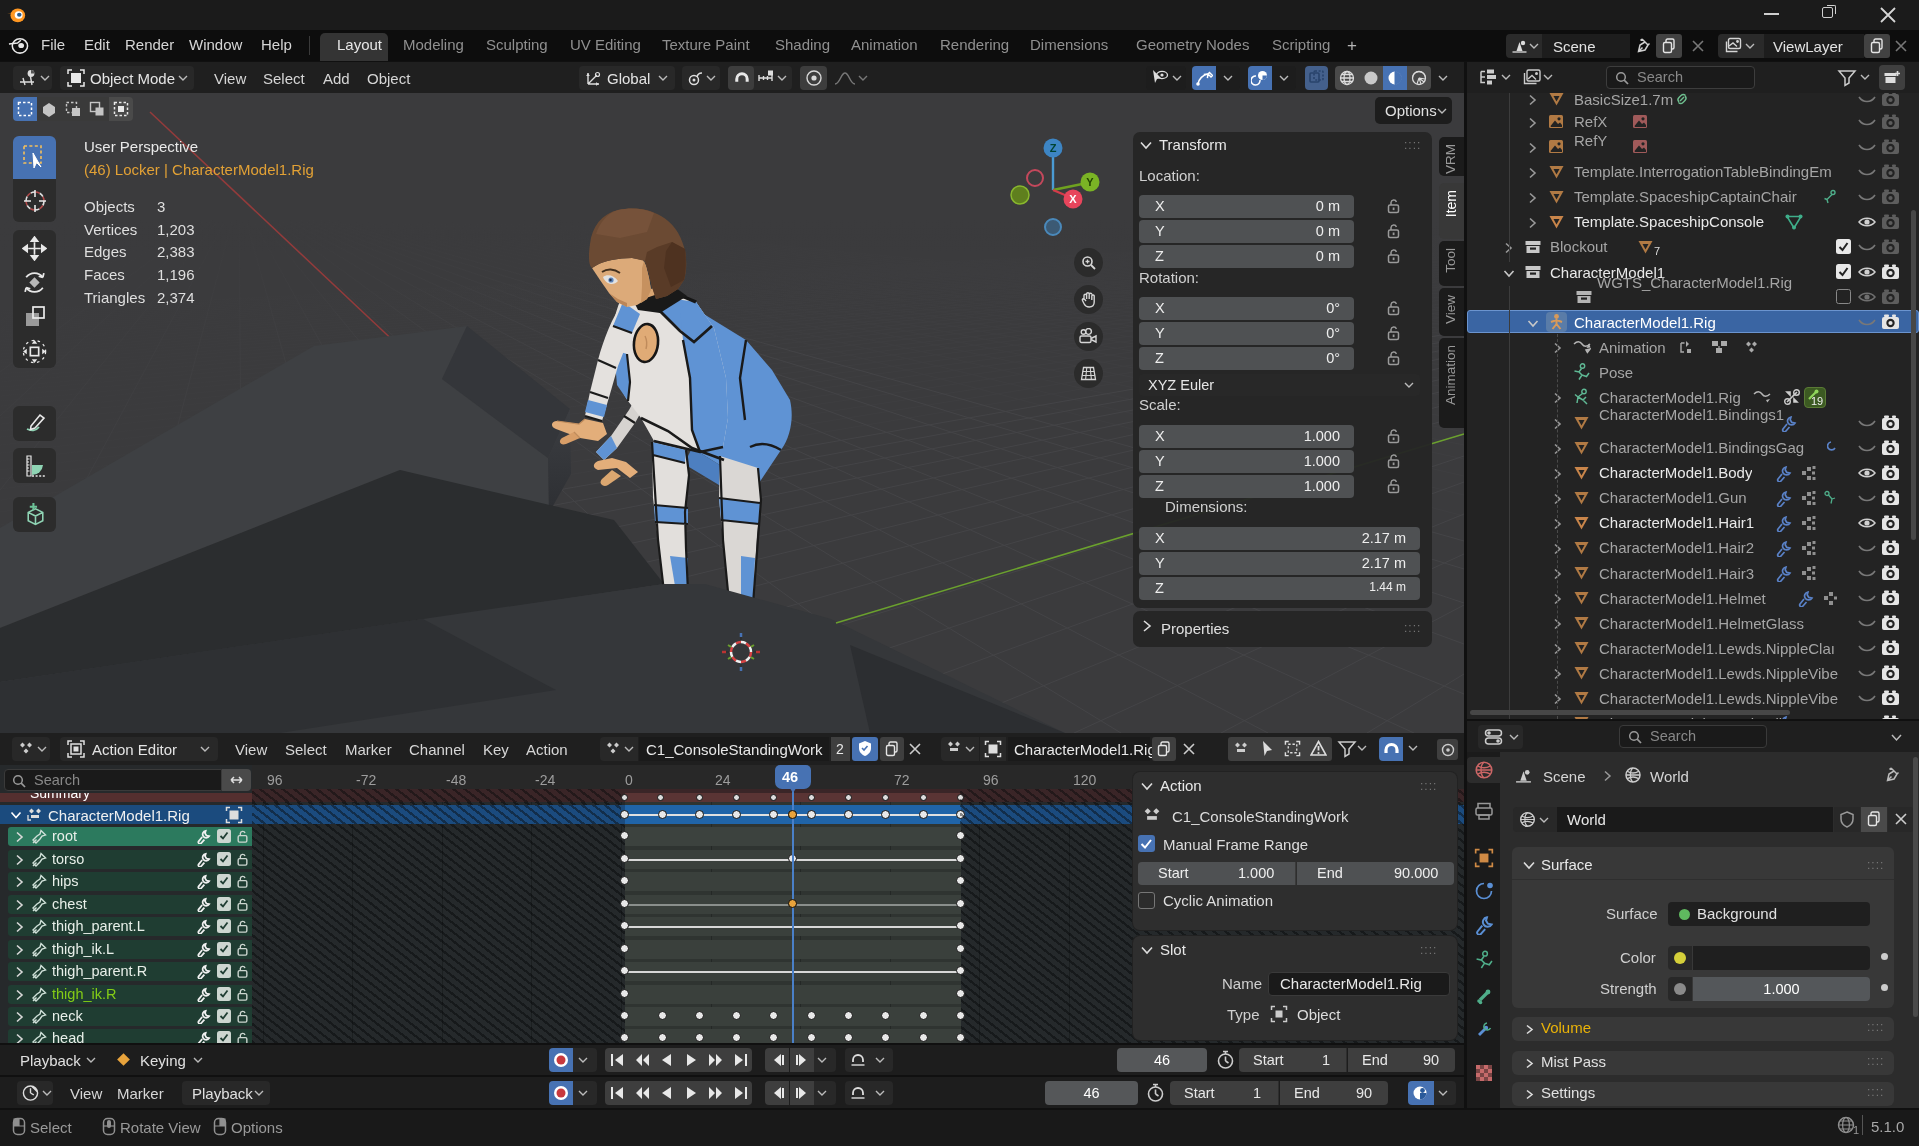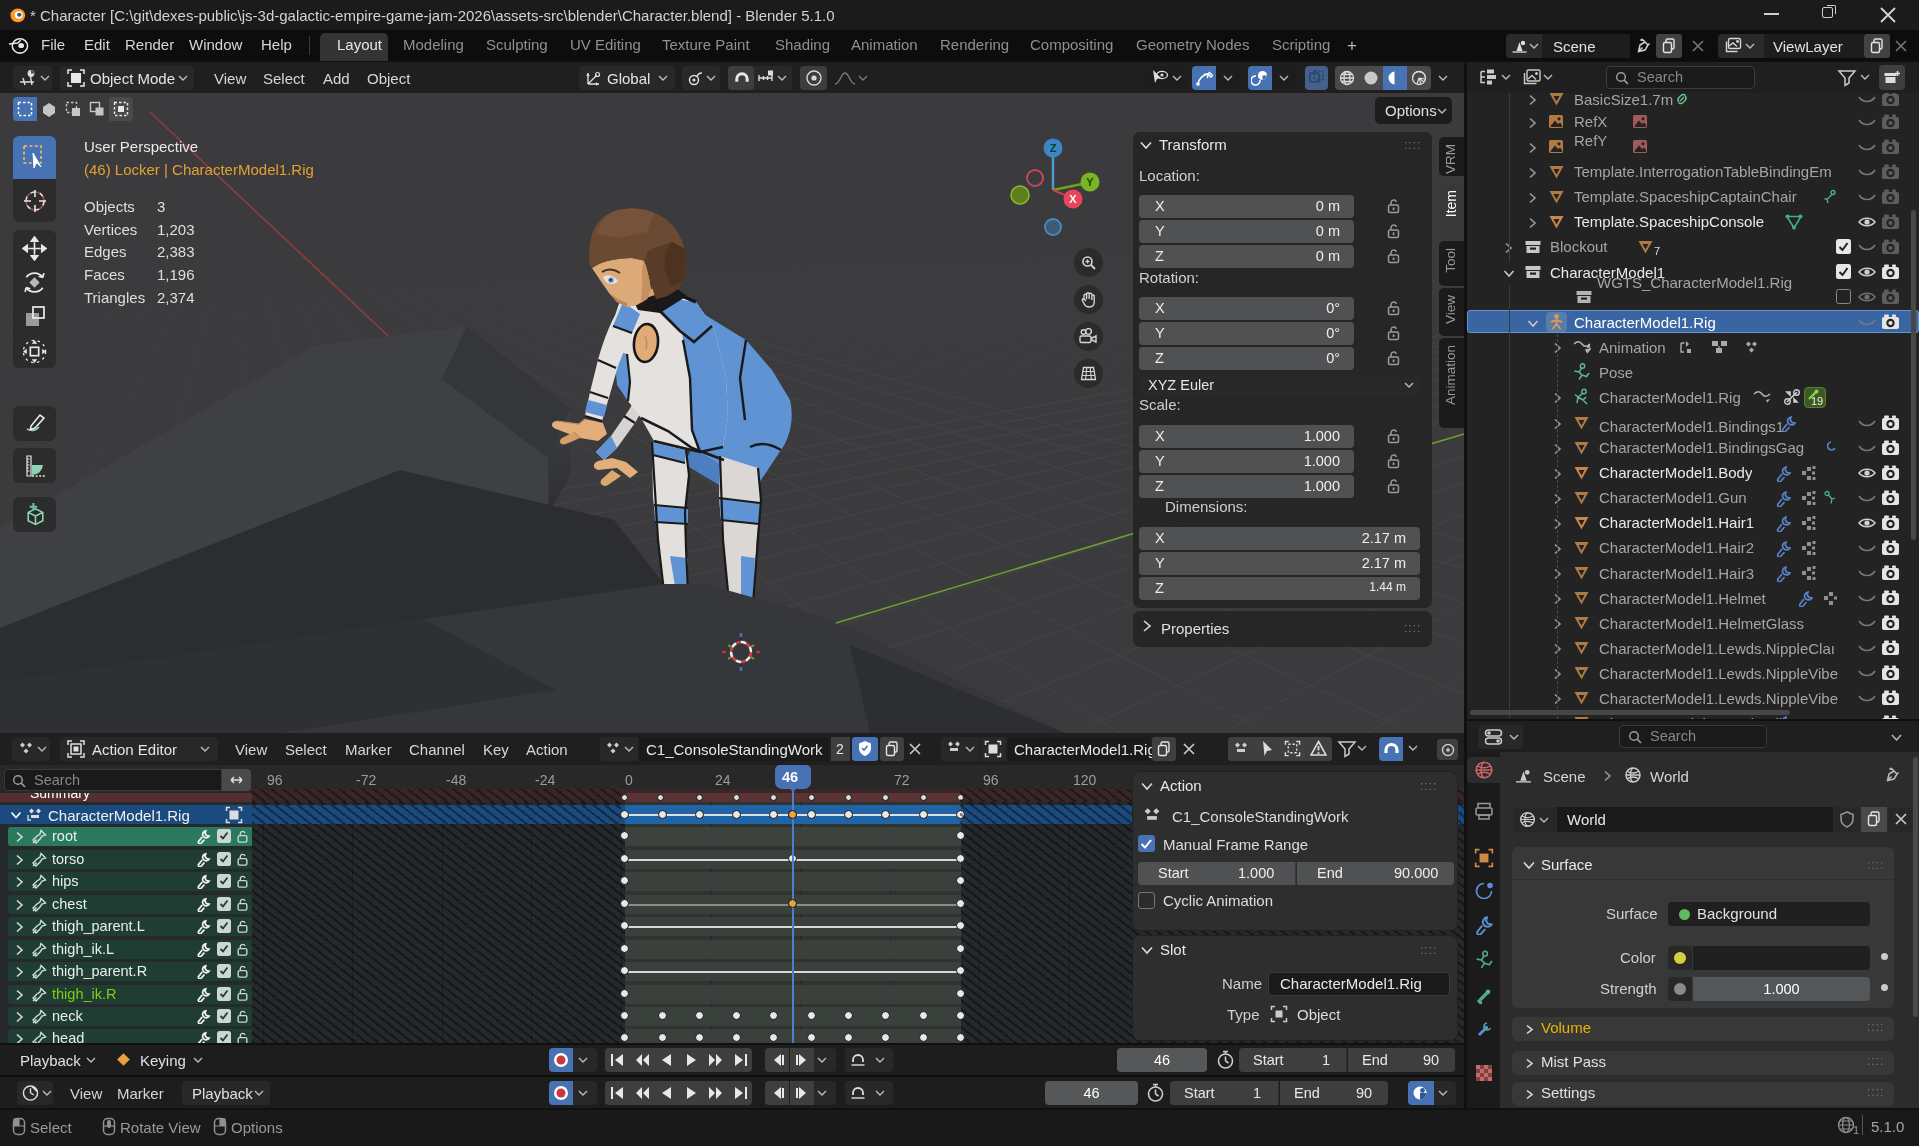--- a/index.html
+++ b/index.html
@@ -4,21 +4,20 @@
 html,body{width:1919px;height:1146px;overflow:hidden;background:#101010;
 font-family:"Liberation Sans",sans-serif;-webkit-font-smoothing:antialiased}
 .abs{position:absolute}
 #stage{position:relative;width:1919px;height:1146px}
 .txt{white-space:nowrap}
 </style></head>
 <body>
 <div id="stage">
 
 <div class="abs" style="left:0;top:0;width:1919px;height:30px;background:#1b1b1b"></div>
-<div class="abs txt" style="left:30px;top:7px;font-size:15px;color:#d2d2d2">* Character [C:\git\dexes-public\js-3d-galactic-empire-game-jam-2026\assets-src\blender\Character.blend] - Blender 5.1.0</div>
 <svg class="abs" style="left:7px;top:6px" width="19" height="18" viewBox="0 0 22 18">
  <ellipse cx="12.5" cy="9.5" rx="8.5" ry="8" fill="#ff9722"></ellipse>
  <path d="M0 7 L10 6 L14 3 L16 7 Z" fill="#ff9722"></path>
  <ellipse cx="13.5" cy="9" rx="4.6" ry="4.2" fill="#fff"></ellipse>
  <ellipse cx="14.2" cy="8.6" rx="2.6" ry="2.3" fill="#2a5a8a"></ellipse>
 </svg>
 <div class="abs" style="left:1764px;top:13px;width:15px;height:2px;background:#cfcfcf"></div>
 <div class="abs" style="left:1822px;top:7px;width:11px;height:11px;border:1.5px solid #cfcfcf;border-radius:2px"></div>
 <div class="abs" style="left:1827px;top:5px;width:9px;height:9px;border-top:1.5px solid #cfcfcf;border-right:1.5px solid #cfcfcf;border-radius:0 2px 0 0"></div>
 <svg class="abs" style="left:1879px;top:6px" width="18" height="18">
@@ -42,21 +41,21 @@
 <div class="abs" style="left:320px;top:33px;width:68px;height:28px;background:#343434;border-radius:5px 5px 0 0"></div>
 <div class="abs txt" style="left:0;top:36px;font-size:15px;color:#909090;width:1919px">
 <span style="position:absolute;left:337px;color:#e6e6e6">Layout</span>
 <span style="position:absolute;left:403px">Modeling</span>
 <span style="position:absolute;left:486px">Sculpting</span>
 <span style="position:absolute;left:570px">UV Editing</span>
 <span style="position:absolute;left:662px">Texture Paint</span>
 <span style="position:absolute;left:775px">Shading</span>
 <span style="position:absolute;left:851px">Animation</span>
 <span style="position:absolute;left:940px">Rendering</span>
-<span style="position:absolute;left:1030px">Compositing</span>
+<span style="position:absolute;left:1030px">Dimensions</span>
 <span style="position:absolute;left:1136px">Geometry Nodes</span>
 <span style="position:absolute;left:1272px">Scripting</span>
 <span style="position:absolute;left:1347px;font-size:17px;color:#b5b5b5">+</span>
 </div>
 
 <div class="abs" style="left:1506px;top:34px;width:36px;height:24px;background:#2a2a2a;border-radius:4px 0 0 4px"></div>
 <div class="abs" style="left:1542px;top:34px;width:88px;height:24px;background:#1d1d1d"></div>
 <div class="abs txt" style="left:1553px;top:38px;font-size:15px;color:#e2e2e2">Scene</div>
 <svg class="abs" style="left:1511px;top:38px" width="17" height="16" viewBox="0 0 16 16">
       <path d="M5 13 L8 4 L11 13 Z" fill="#ddd"></path>
@@ -976,21 +975,21 @@
         <circle cx="10.5" cy="3.5" r="2" fill="#8fd45a"></circle>
       </svg>
 <div class="abs txt" style="left:344px;top:333.4px;font-size:11px;color:#eee">19</div>
 <svg class="abs" style="left:86px;top:355.5px" width="9" height="12">
         <path d="M2 1.5 L7 6 L2 10.5" stroke="#999" stroke-width="1.6" fill="none"></path>
       </svg>
 <svg class="abs" style="left:106px;top:352.5px" width="17" height="16" viewBox="0 0 17 16">
         <path d="M1.5 2 H15.5 L8.5 14.5 Z" fill="#b17a44"></path>
         <path d="M5.5 5 h6 L8.5 10.5 Z" fill="#232323"></path>
       </svg>
-<div class="abs txt" style="left:132px;top:356px;font-size:15px;color:#a5a5a5;max-width:303px;overflow:hidden">CharacterModel1.Bindings1</div>
+<div class="abs txt" style="left:132px;top:344px;font-size:15px;color:#a5a5a5;max-width:303px;overflow:hidden">CharacterModel1.Bindings1</div>
 <svg class="abs" style="left:390px;top:356.5px" width="20" height="10" viewBox="0 0 20 10">
         <path d="M2 2 C6 8 14 8 18 2" fill="none" stroke="#787878" stroke-width="1.6"></path>
       </svg>
 <svg class="abs" style="left:414px;top:352.5px" width="19" height="16" viewBox="0 0 19 16">
         <rect x="1" y="3" width="17" height="12" rx="2" fill="#e5e5e5"></rect>
         <circle cx="9.5" cy="9" r="4.2" fill="#232323"></circle>
         <circle cx="9.5" cy="9" r="2.1" fill="#e5e5e5"></circle>
         <rect x="3" y="0.5" width="5" height="2.5" rx="1" fill="#e5e5e5"></rect>
         <rect x="11" y="0.5" width="4" height="2.5" rx="1" fill="#e5e5e5"></rect>
       </svg>

